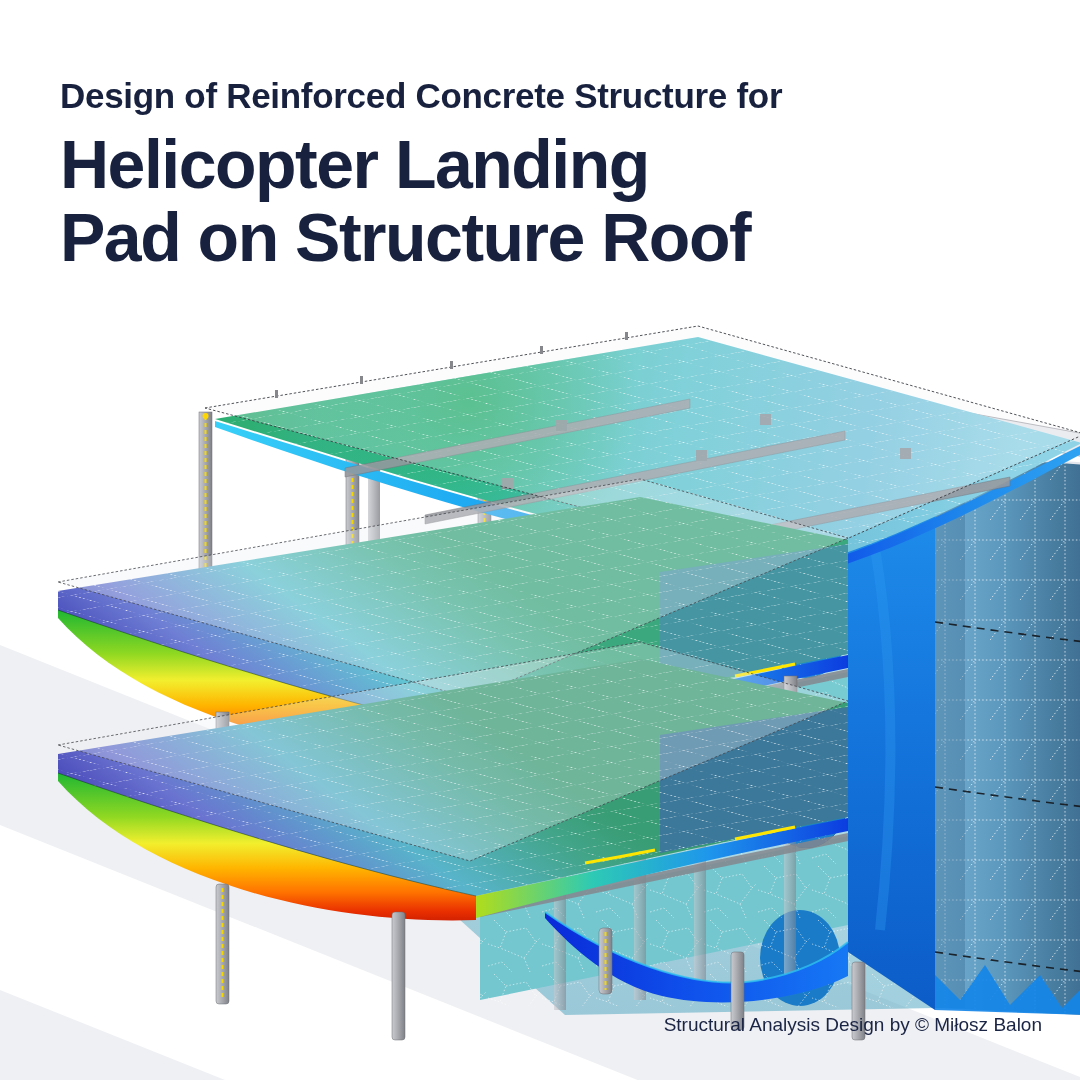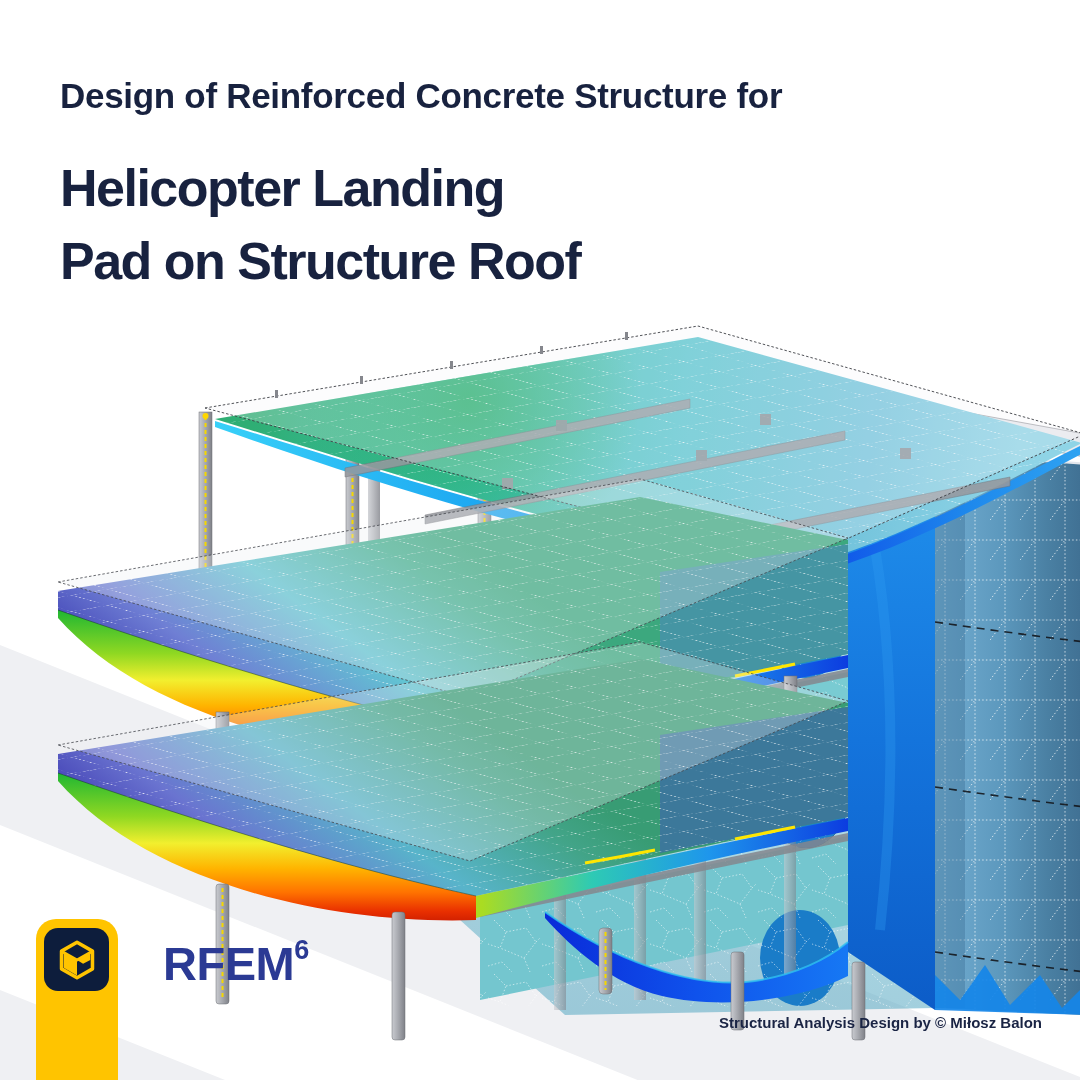--- a/index.html
+++ b/index.html
@@ -3,37 +3,37 @@
 <meta charset="utf-8">
 <style>
   html,body{margin:0;padding:0;background:#e8e8ea;}
   .canvas{
     position:relative;width:1080px;height:1080px;overflow:hidden;background:#fde047;
     font-family:"Liberation Sans",sans-serif;
   }
   .stage-svg{position:absolute;left:0;top:0;width:1080px;height:1080px;display:block;}
   .header{position:absolute;left:60px;top:76px;width:980px;color:#18223f;}
   .kicker{font-size:35px;font-weight:700;letter-spacing:-0.3px;line-height:40px;}
-  .title{margin-top:36px;font-size:52px;font-weight:700;letter-spacing:-1.5px;line-height:73px;}
+  .title{margin-top:12px;font-size:68px;font-weight:700;letter-spacing:-1.5px;line-height:73px;}
   .logo-block{position:absolute;left:36px;top:919px;width:340px;height:161px;}
   .logo-bar{
     position:absolute;left:0;top:0;width:82px;height:170px;background:#ffc400;
     border-radius:20px 20px 0 0;
   }
   .logo-tile{
     position:absolute;left:8px;top:9px;width:65px;height:63px;background:#0d1d3c;border-radius:14px;
     display:flex;align-items:center;justify-content:center;
   }
   .wordmark{
     position:absolute;left:127px;top:17px;color:#2b3a94;font-size:47px;font-weight:700;
     letter-spacing:-0.5px;white-space:nowrap;
   }
   .wordmark sup{font-size:27px;position:relative;top:-4px;font-weight:700;}
   .attribution{
-    position:absolute;right:38px;top:1014px;color:#1a2444;font-size:15px;font-weight:700;
+    position:absolute;right:38px;top:1014px;color:#1a2444;font-size:19px;font-weight:400;
     white-space:nowrap;text-align:right;
   }
 </style>
 </head>
 <body>
 
 <div class="canvas">
 
   <svg class="stage-svg" viewBox="0 0 1080 1080" role="img" aria-label="3D finite element model of a multi-story reinforced concrete hospital building with a helicopter landing pad roof: deformed floor slabs with rainbow deflection contours, gray columns, blue shear wall and meshed cylindrical tower">
     <defs>
@@ -289,29 +289,16 @@
   </svg>
 
   <div class="header">
     <div class="kicker">Design of Reinforced Concrete Structure for</div>
     <div class="title">
       <div>Helicopter Landing</div>
       <div>Pad on Structure Roof</div>
     </div>
   </div>
 
-  <div class="logo-block">
-    <div class="logo-bar">
-      <div class="logo-tile">
-        <svg width="42" height="42" viewBox="0 0 38 38">
-          <polygon points="19,3 33,11 33,27 19,35 5,27 5,11" fill="none" stroke="#ffc400" stroke-width="3.2" stroke-linejoin="round"></polygon>
-          <path d="M5,11 L19,19 L33,11" fill="none" stroke="#ffc400" stroke-width="2.6" stroke-linejoin="round"></path>
-          <path d="M19,19 L19,33 L7,26 L7,13 Z" fill="#ffc400"></path>
-          <path d="M19,19 L31,12 L31,19 L24.5,22.5 Z" fill="#ffc400"></path>
-        </svg>
-      </div>
-    </div>
-    <div class="wordmark"><span>RFEM</span><sup>6</sup></div>
-  </div>
 
   <div class="attribution">Structural Analysis Design by © Miłosz Balon</div>
 
 </div>
 
 </body></html>

